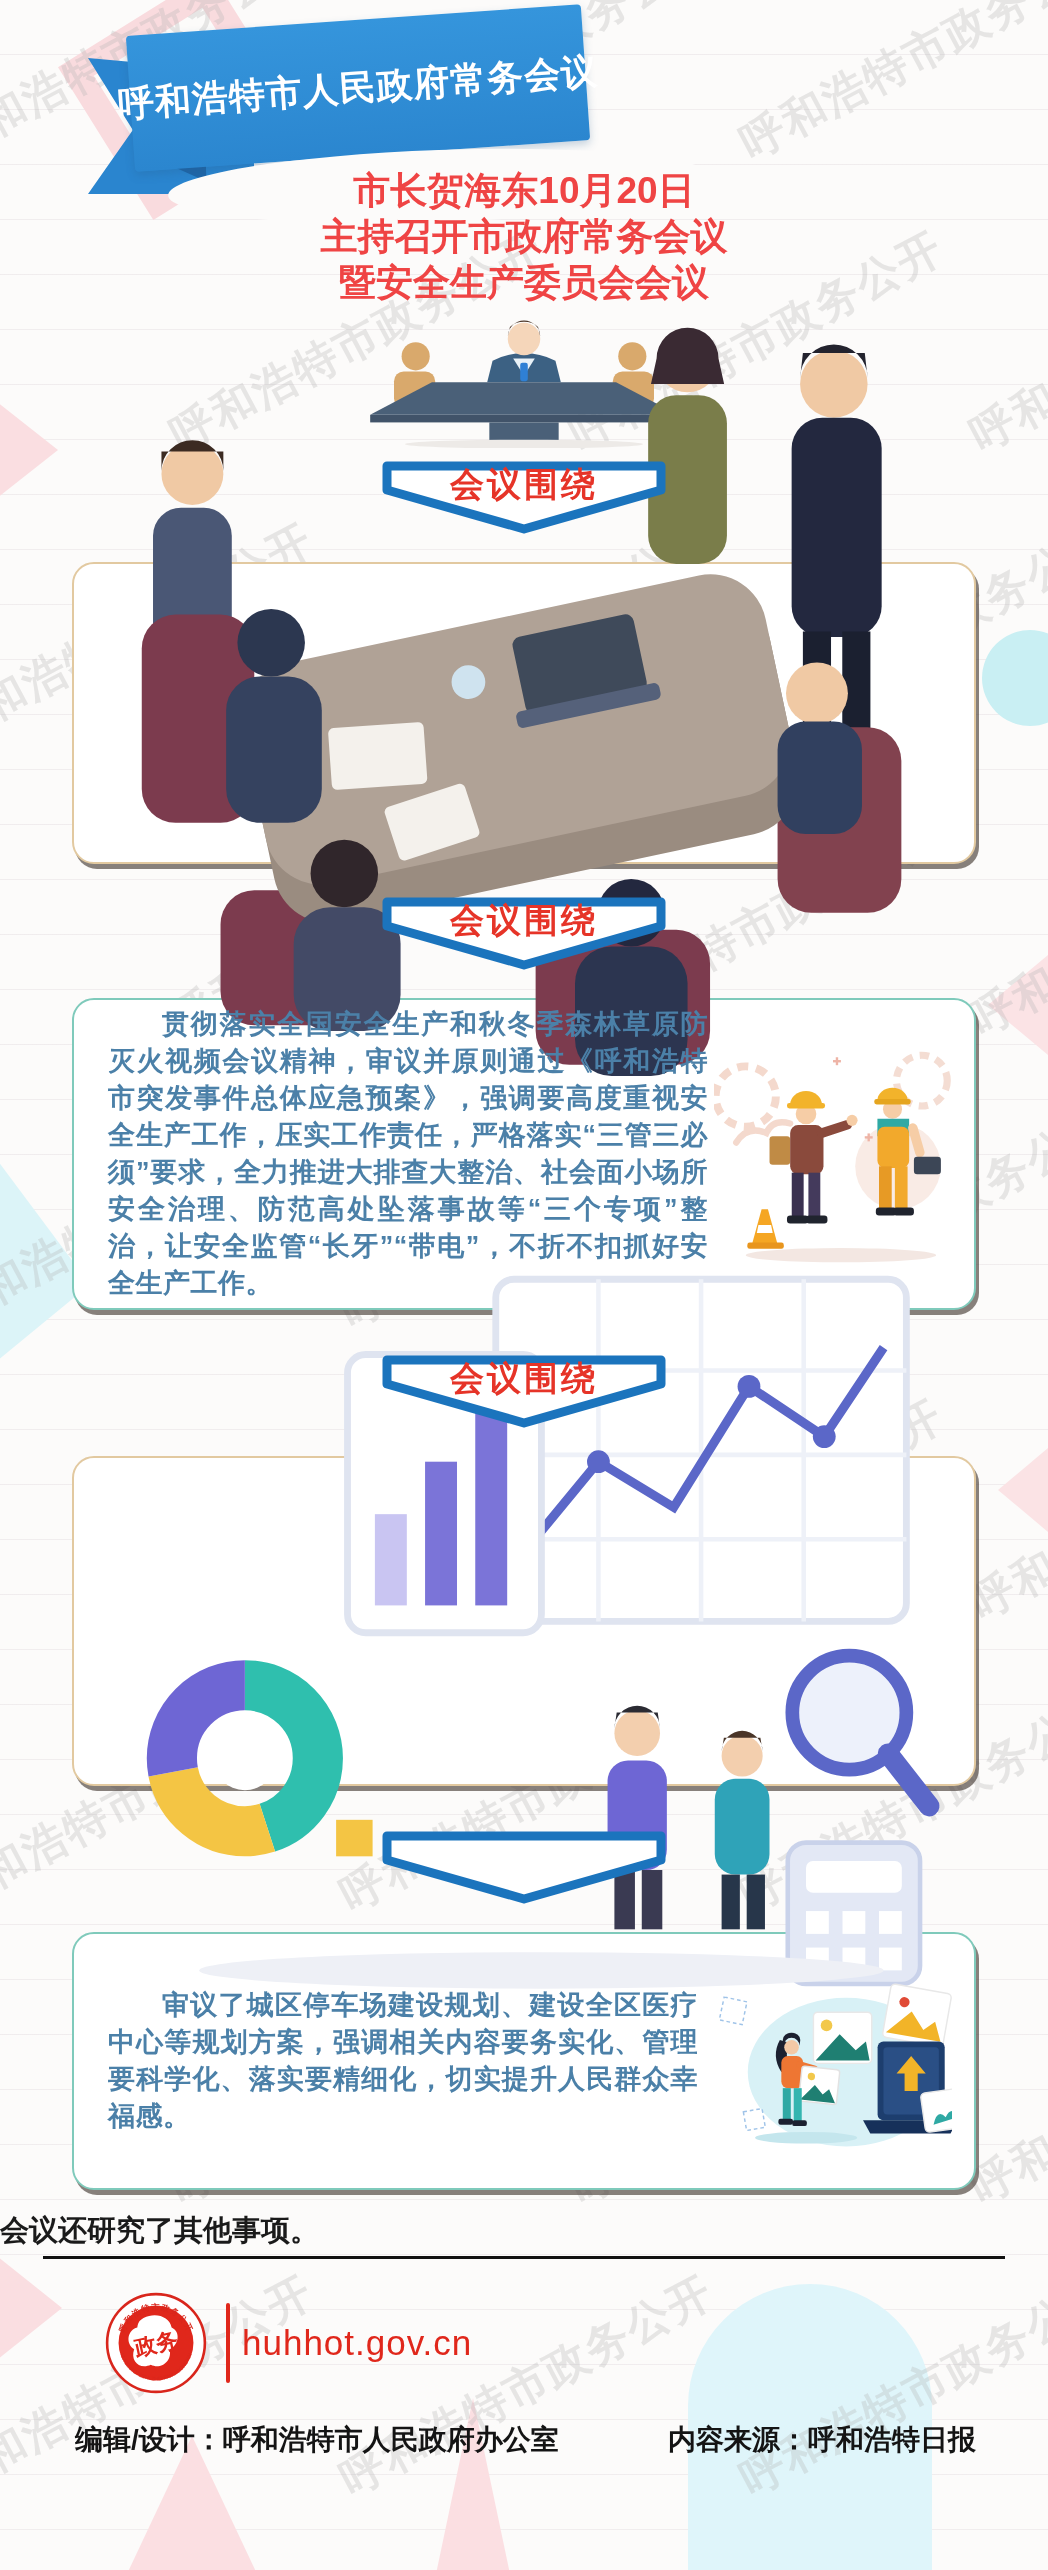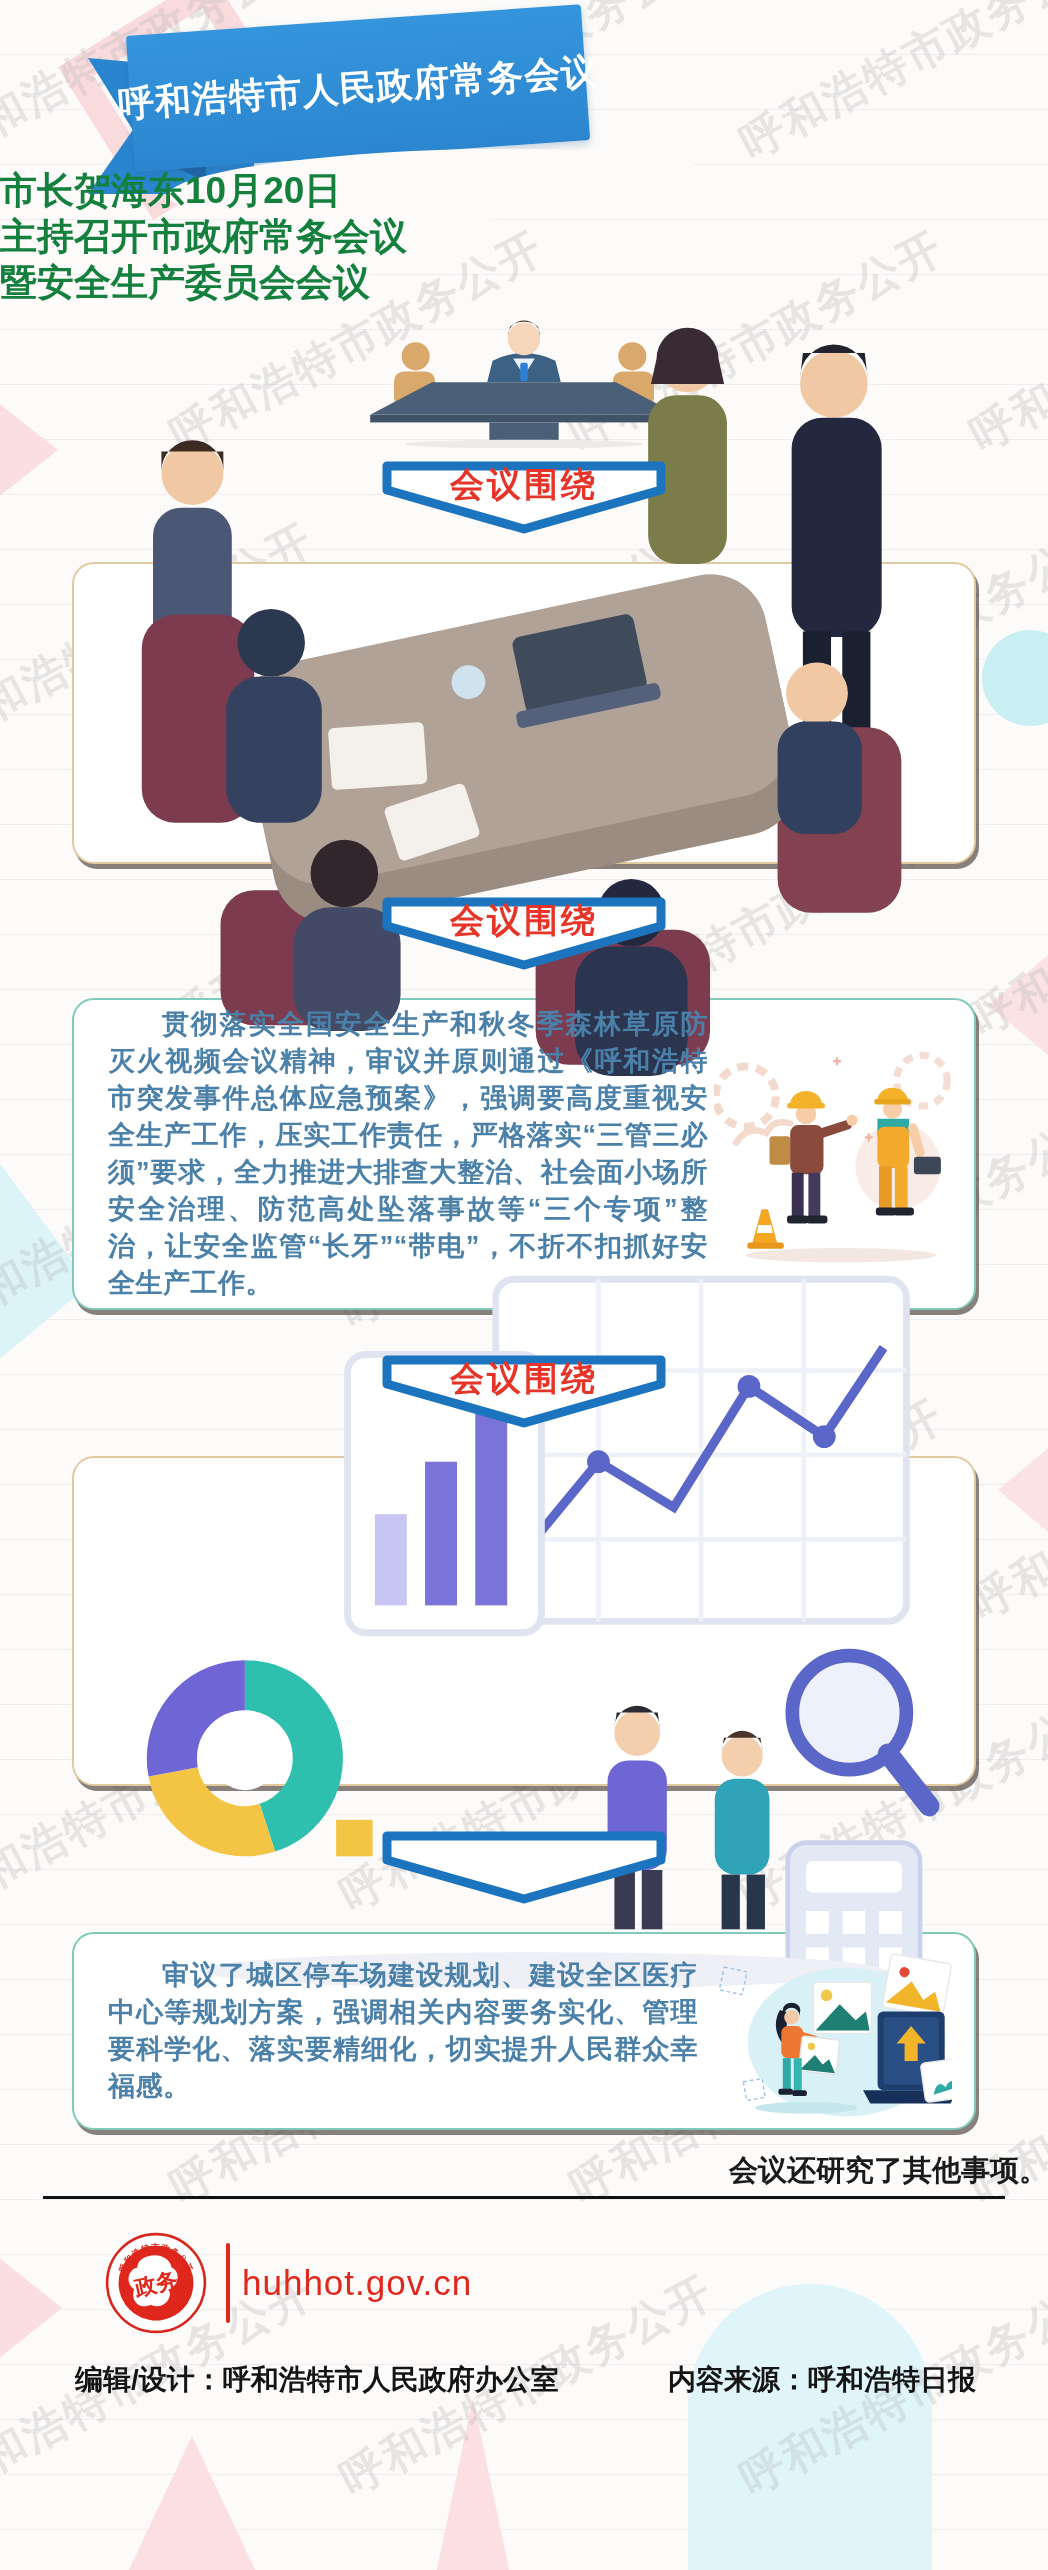--- a/index.html
+++ b/index.html
@@ -35,51 +35,51 @@
   .ribbon-tail{position:absolute;left:88px;top:58px;width:166px;height:136px;background:#2a85cf;z-index:1;
     clip-path:polygon(0 0,100% 11%,100% 100%,0 100%,27% 53%);}
   .banner-main{position:absolute;left:130px;top:20px;width:456px;height:136px;z-index:2;
     background:linear-gradient(180deg,#3595dc,#2b86cf);transform:rotate(-4deg);border-radius:4px;
     display:flex;align-items:center;justify-content:center;box-shadow:0 4px 8px rgba(40,90,140,0.25);}
   .banner-fold{position:absolute;left:142px;top:150px;width:64px;height:34px;background:#1f66a8;z-index:1;
     transform:rotate(-4deg);clip-path:polygon(0 0,100% 0,100% 100%);}
   .banner-curve{position:absolute;left:168px;top:150px;width:544px;height:72px;background:#fcfbfa;z-index:3;
     border-radius:50%;transform:rotate(-2deg);}
   .banner-title{margin:0;color:#fff;font-size:36px;font-weight:bold;letter-spacing:1px;white-space:nowrap;}
-  .subtitle{position:absolute;left:0;right:0;top:168px;z-index:5;text-align:left;
-    color:#15803d;font-size:37px;font-weight:bold;line-height:46px;}
+  .subtitle{position:absolute;left:0;right:0;top:168px;z-index:5;text-align:center;
+    color:#ef4444;font-size:37px;font-weight:bold;line-height:46px;}
   
   .podium{width:390px;margin:0 auto 12px;display:block;}
   
   .highlight-box{width:752px;height:112px;margin:0 auto 30px;background:#2c6a9d;border-radius:14px;
     display:flex;align-items:center;justify-content:center;color:#fff;font-size:30px;font-weight:bold;letter-spacing:1px;}
   
   .ribbon-head{position:relative;width:286px;height:74px;margin:0 auto 28px;}
   .ribbon-head svg{display:block;width:286px;height:74px;}
   .ribbon-label{position:absolute;left:0;right:0;top:4px;text-align:center;
     color:#e63428;font-size:34px;font-weight:bold;letter-spacing:3px;line-height:40px;}
   
   .block{width:904px;margin:0 auto;background:#fff;border-radius:22px;box-sizing:border-box;
     display:flex;align-items:center;gap:6px;padding:14px 22px 14px 34px;
     box-shadow:3px 5px 0 rgba(72,62,56,0.65);}
   .block.tan{border:2px solid #e2c9a0;}
   .block.teal{border:2px solid #7fcabb;}
   .b1{height:302px;margin-bottom:32px;}
   .b2{height:312px;margin-bottom:44px;}
   .b3{height:330px;margin-bottom:44px;}
-  .b4{height:198px;margin-bottom:22px;}
+  .b4{height:258px;margin-bottom:22px;}
   .block-text{color:#4b80a8;font-size:27px;line-height:37px;font-weight:600;
     text-align:justify;text-indent:2em;letter-spacing:0.5px;}
   .b1 .block-text,.b2 .block-text{flex:0 0 600px;}
   .b3 .block-text{flex:0 0 500px;}
   .b4 .block-text{flex:0 0 590px;}
   .block-art{flex:1;display:flex;align-items:center;justify-content:center;}
   .block-art svg{width:100%;height:auto;display:block;}
   
-  .closing{text-align:right;font-size:29px;font-weight:600;color:#1a1a1a;height:36px;line-height:36px;}
+  .closing{text-align:left;font-size:29px;font-weight:600;color:#1a1a1a;height:36px;line-height:36px;}
   .divider{width:962px;margin:8px auto 0;border-top:3px solid #111;}
   .footer-logo-row{display:flex;align-items:center;gap:12px;margin:28px 0 0 104px;height:112px;}
   .gov-logo{width:104px;height:104px;}
   .logo-divider{width:4px;height:80px;background:#e0271b;border-radius:2px;margin-left:6px;}
   .site-url{color:#e0271b;font-size:35px;font-weight:normal;letter-spacing:1px;}
   .footer-bottom-row{display:flex;justify-content:space-between;align-items:center;
     padding:0 72px 0 75px;margin-top:22px;font-size:28px;font-weight:600;color:#141414;}
 </style>
 </head>
 <body>

